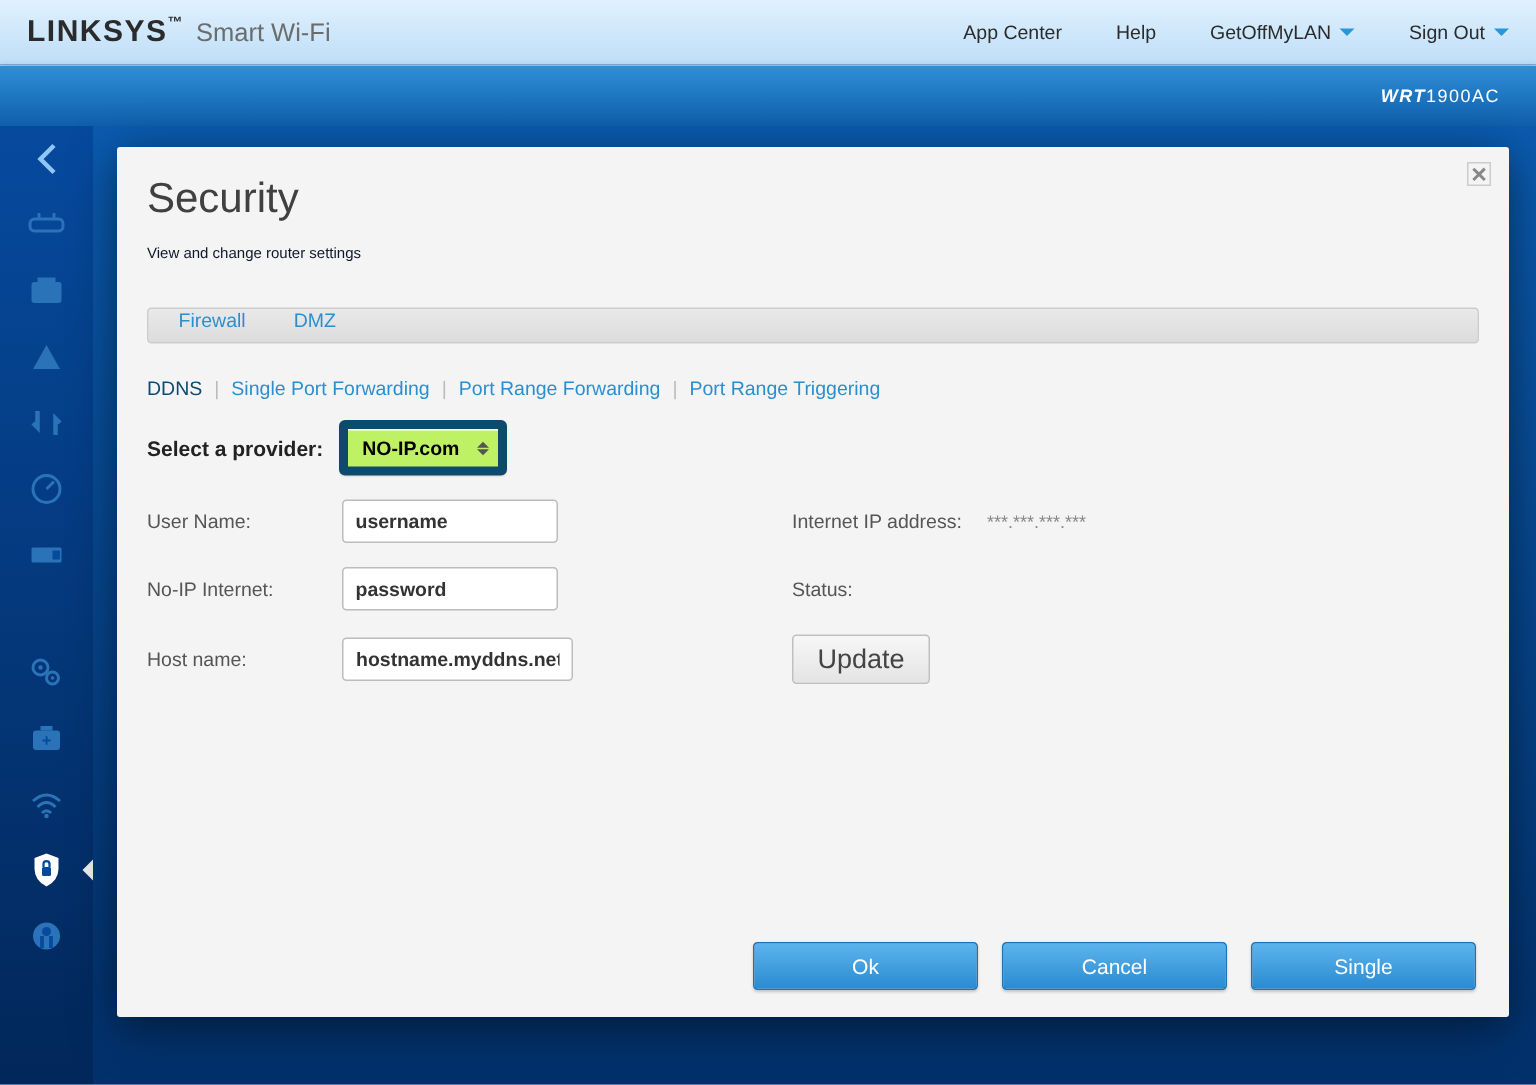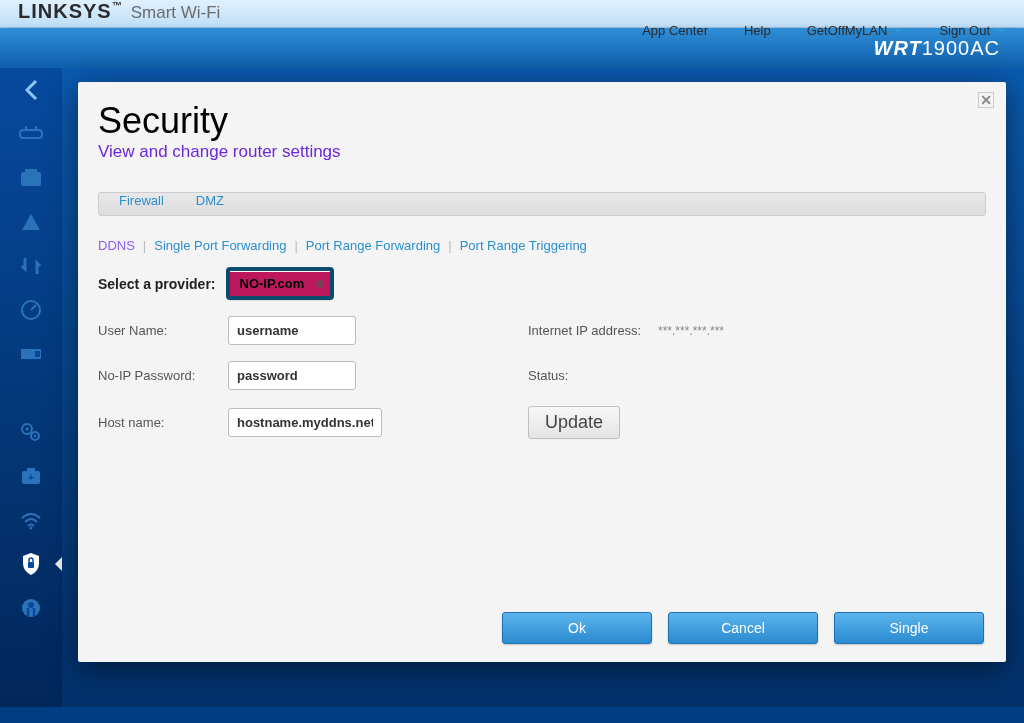--- a/index.html
+++ b/index.html
@@ -4,26 +4,26 @@
 <style>
 * { box-sizing: border-box; margin: 0; padding: 0; }
 body {
   font-family: Arial, Helvetica, sans-serif;
   width: 1024px;
   height: 723px;
   overflow: hidden;
   background: #003d82;
 }
 .topbar {
-  height: 28px;
+  height: 44px;
   background: linear-gradient(#dff1ff 0%, #bfdef7 100%);
   display: flex;
+  align-items: center;
   padding: 0 18px;
   border-bottom: 1px solid #a6c7e6;
-  flex-direction: column;
 }
 .brand { display: flex; align-items: baseline; gap: 8px; }
 .brand-logo {
   font-family: Arial, sans-serif;
   font-weight: 900;
   font-size: 20px;
   letter-spacing: 1px;
   color: #2b2b2b;
 }
 .brand-sub { font-size: 17px; color: #6c6c6c; font-weight: 300; }
@@ -33,21 +33,21 @@
 
 .hdr2 {
   height: 40px;
   background: linear-gradient(#2f8ed6, #0f5fab);
   display: flex;
   align-items: center;
   justify-content: flex-end;
   padding-right: 24px;
   box-shadow: 0 2px 6px rgba(0,0,0,0.3);
 }
-.model { color: #fff; font-size: 20px; font-weight: 300; letter-spacing: 1px; }
+.model { color: #fff; font-size: 12px; font-weight: 300; letter-spacing: 1px; }
 .model b { font-weight: 900; font-style: italic; }
 
 .main { display: flex; height: calc(723px - 84px); }
 .sidebar {
   width: 62px;
   background: linear-gradient(#064a9e, #02275a);
   display: flex;
   flex-direction: column;
   align-items: center;
   padding-top: 6px;
@@ -96,22 +96,22 @@
   padding: 18px 20px;
 }
 .close-x {
   position: absolute; top: 10px; right: 12px;
   width: 16px; height: 16px;
   color: #888; font-size: 14px; font-weight: bold;
   cursor: pointer;
   display:flex;align-items:center;justify-content:center;
   border:1px solid #ccc;
 }
-.panel h1 { font-size: 36px; font-weight: 400; color: #000000; margin-bottom: 0; }
-.panel .subtitle { font-size: 17px; color: #6d28d9; margin-bottom: 30px; }
+.panel h1 { font-size: 28px; font-weight: 400; color: #404040; margin-bottom: 16px; }
+.panel .subtitle { font-size: 10px; color: #0f172a; margin-bottom: 30px; }
 
 .tabs-wrap {
   background: linear-gradient(#e9e9e9, #dcdcdc);
   border: 1px solid #ccc;
   border-radius: 3px;
   height: 24px;
   display: flex;
   align-items: flex-end;
   padding: 0 4px;
 }
@@ -131,29 +131,29 @@
   margin-bottom: -1px;
 }
 
 .subnav {
   margin-top: 22px;
   font-size: 13px;
   display: flex; gap: 8px; align-items: center;
 }
 .subnav .lnk { color: #2b8fcf; cursor: pointer; }
 .subnav .sep { color: #bbb; }
-.subnav .cur { color: #8b5cf6; }
+.subnav .cur { color: #0c4a6e; }
 
 .form-area { margin-top: 14px; }
 .provider-row { display: flex; align-items: center; gap: 10px; margin-bottom: 16px; }
 .provider-label { font-size: 14px; font-weight: bold; color: #222; }
 .select-box {
   position: relative;
-  background: #be185d;
-  border: 4px solid #0c4a6e;
+  background: #bef264;
+  border: 6px solid #0c4a6e;
   border-radius: 4px;
   padding: 5px 26px 5px 10px;
   font-size: 13px;
   font-weight: bold;
   cursor: pointer;
   box-shadow: inset 0 1px 0 #fff, 0 1px 1px rgba(0,0,0,0.08);
 }
 .select-arrows {
   position: absolute; right: 6px; top: 50%; transform: translateY(-50%);
   display: flex; flex-direction: column; gap: 1px;
@@ -167,21 +167,21 @@
 
 .form-grid {
   display: grid;
   grid-template-columns: 130px 200px 100px 130px auto;
   row-gap: 16px;
   align-items: center;
   font-size: 13px;
   color: #555;
 }
 .form-grid input[type=text] {
-  width: 128px;
+  width: 144px;
   padding: 6px 8px;
   border: 1px solid #bcbcbc;
   border-radius: 3px;
   font-size: 13px;
   font-weight: bold;
   color: #333;
   background: #fff;
 }
 .btn-small {
   padding: 5px 16px;
@@ -350,21 +350,21 @@
           </div>
         </div>
 
         <div class="form-grid">
           <div>User Name:</div>
           <div><input type="text" value="username" style=""></div>
           <div></div>
           <div>Internet IP address:</div>
           <div style="color:#888;font-size:12px">***.***.***.***</div>
 
-          <div>No-IP Password:</div>
+          <div>No-IP Internet:</div>
           <div><input type="text" value="password" style=""></div>
           <div></div>
           <div>Status:</div>
           <div></div>
 
           <div>Host name:</div>
           <div><input type="text" style="width: 154px;" value="hostname.myddns.net"></div>
           <div></div>
           <div><button class="btn-small">Update</button></div>
           <div></div>

